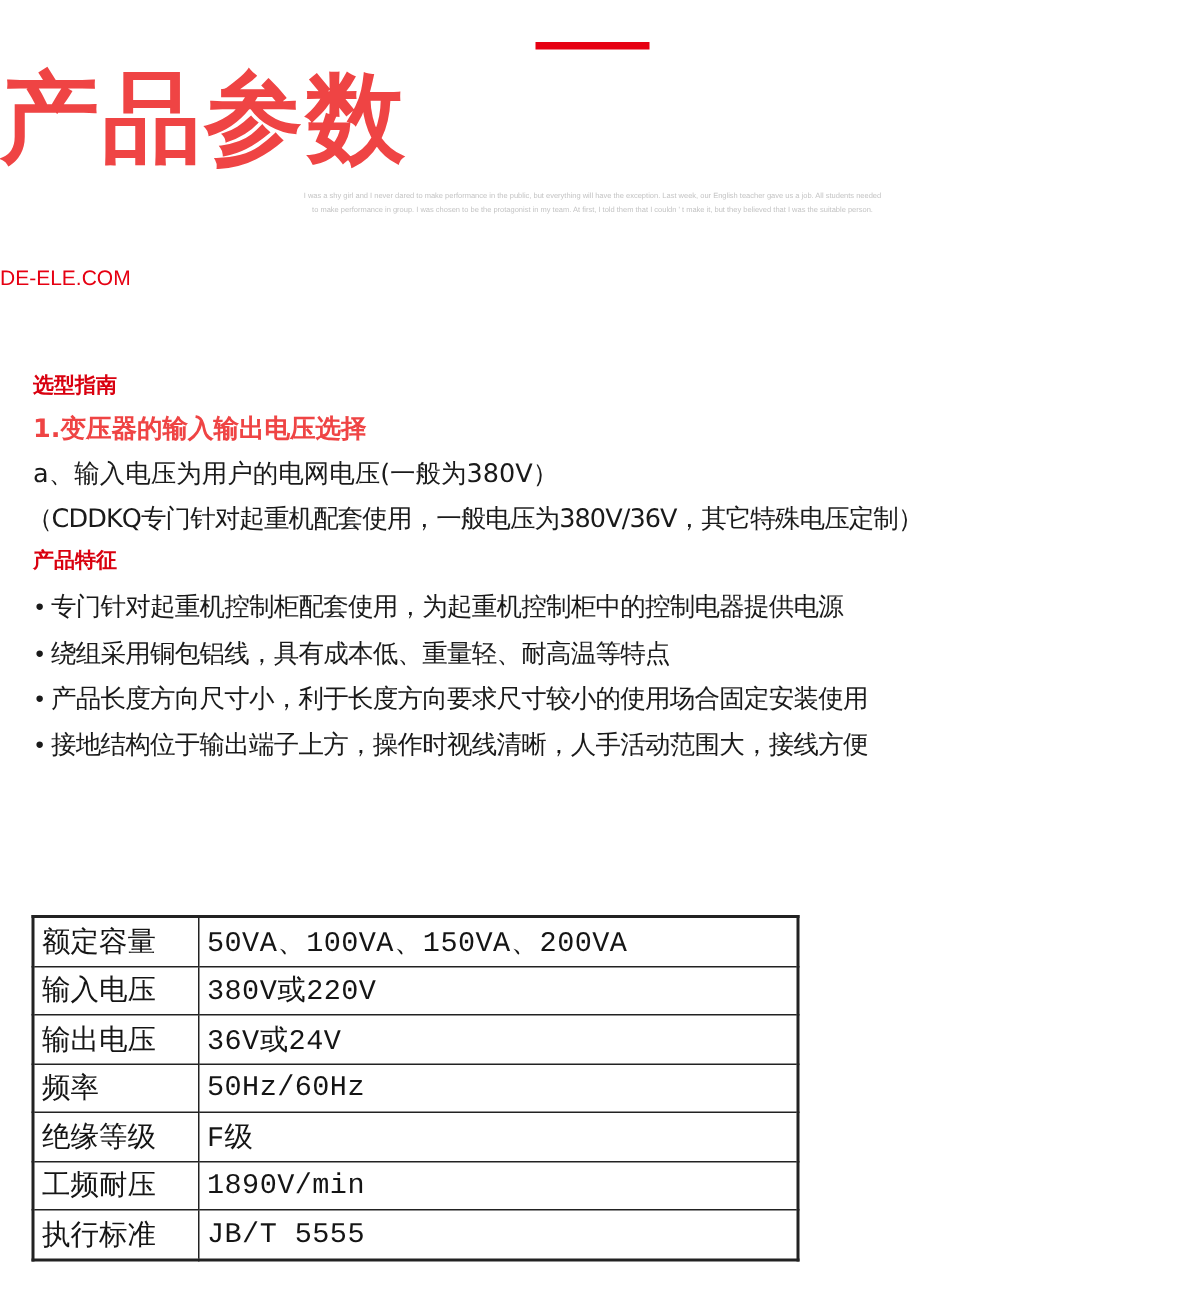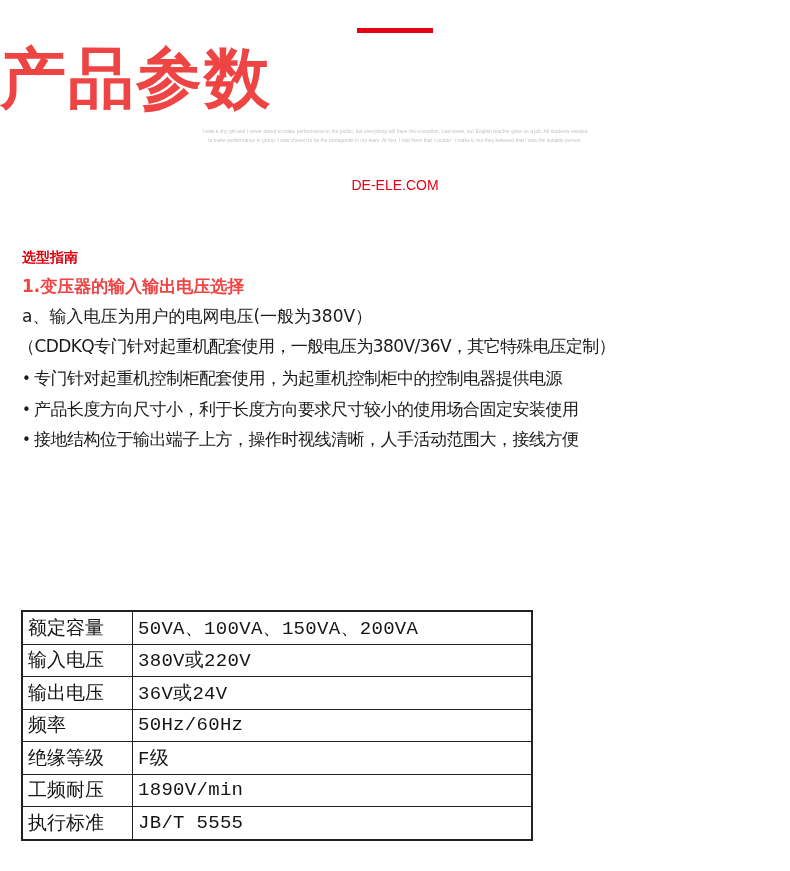--- a/index.html
+++ b/index.html
@@ -44,21 +44,20 @@
       font-family: "Liberation Sans", sans-serif;
       font-size: 5px;
       line-height: 9px;
       color: #c4c4c4;
     }
     .brand-url {
       position: absolute;
       left: 0;
       top: 176px;
       width: 790px;
-      text-align: center;
       font-family: "Liberation Sans", sans-serif;
       font-size: 14px;
       color: #e60012;
       line-height: 18px;
     }
     .content {
       position: absolute;
       left: 22px;
       top: 244px;
       width: 760px;
@@ -142,22 +141,24 @@
 <div class="page-title">产品参数</div>
 <div class="filler-text">I was a shy girl and I never dared to make performance in the public, but everything will have the exception. Last week, our English teacher gave us a job. All students needed to make performance in group. I was chosen to be the protagonist in my team. At first, I told them that I couldn ' t make it, but they believed that I was the suitable person.</div>
 <div class="brand-url">DE-ELE.COM</div>
 
 <div class="content">
   <div class="section-heading">选型指南</div>
   <div class="sub-heading">1.变压器的输入输出电压选择</div>
   <div class="line">a、输入电压为用户的电网电压(一般为380V）</div>
   <div class="line paren">（CDDKQ专门针对起重机配套使用，一般电压为380V/36V，其它特殊电压定制）</div>
 
+  <div class="section-heading">产品特征</div>
   <ul class="bullet-list">
     <li><span class="dot">•</span><span>专门针对起重机控制柜配套使用，为起重机控制柜中的控制电器提供电源</span></li>
+    <li><span class="dot">•</span><span>绕组采用铜包铝线，具有成本低、重量轻、耐高温等特点</span></li>
     <li><span class="dot">•</span><span>产品长度方向尺寸小，利于长度方向要求尺寸较小的使用场合固定安装使用</span></li>
     <li><span class="dot">•</span><span>接地结构位于输出端子上方，操作时视线清晰，人手活动范围大，接线方便</span></li>
   </ul>
 </div>
 
 <table class="spec-table">
   <tbody>
     <tr>
       <td class="label">额定容量</td>
       <td class="value">50VA、100VA、150VA、200VA</td>

